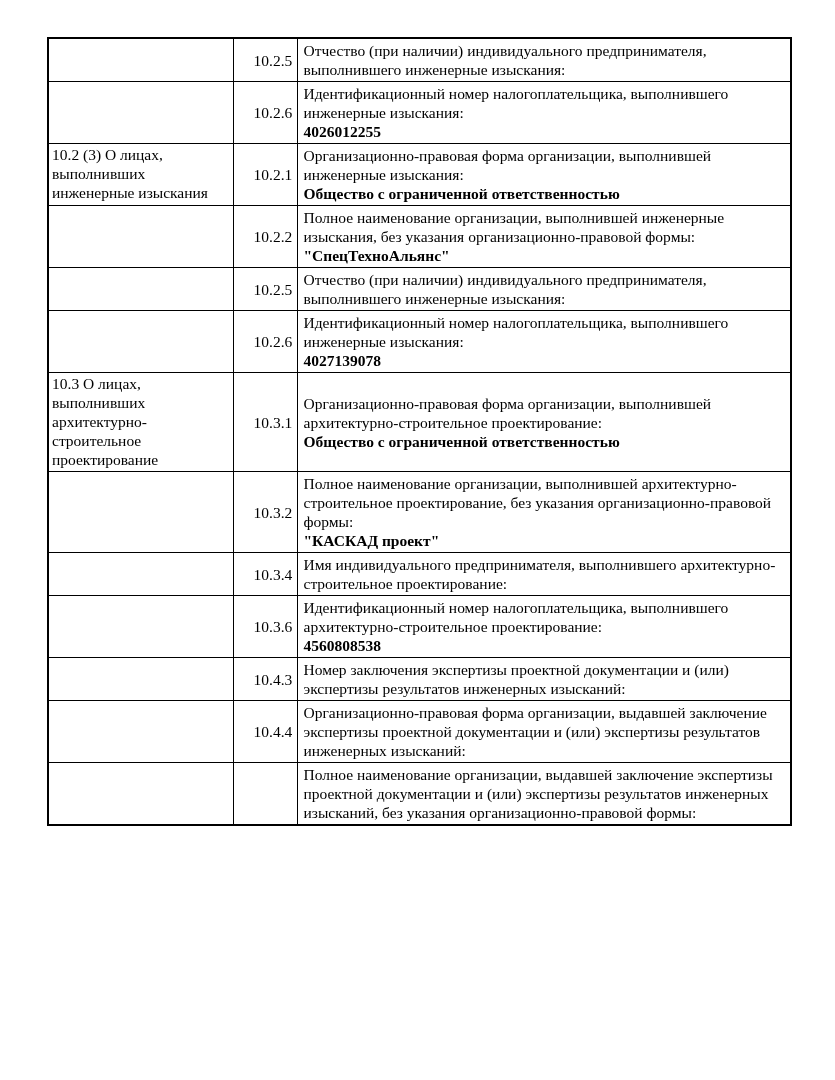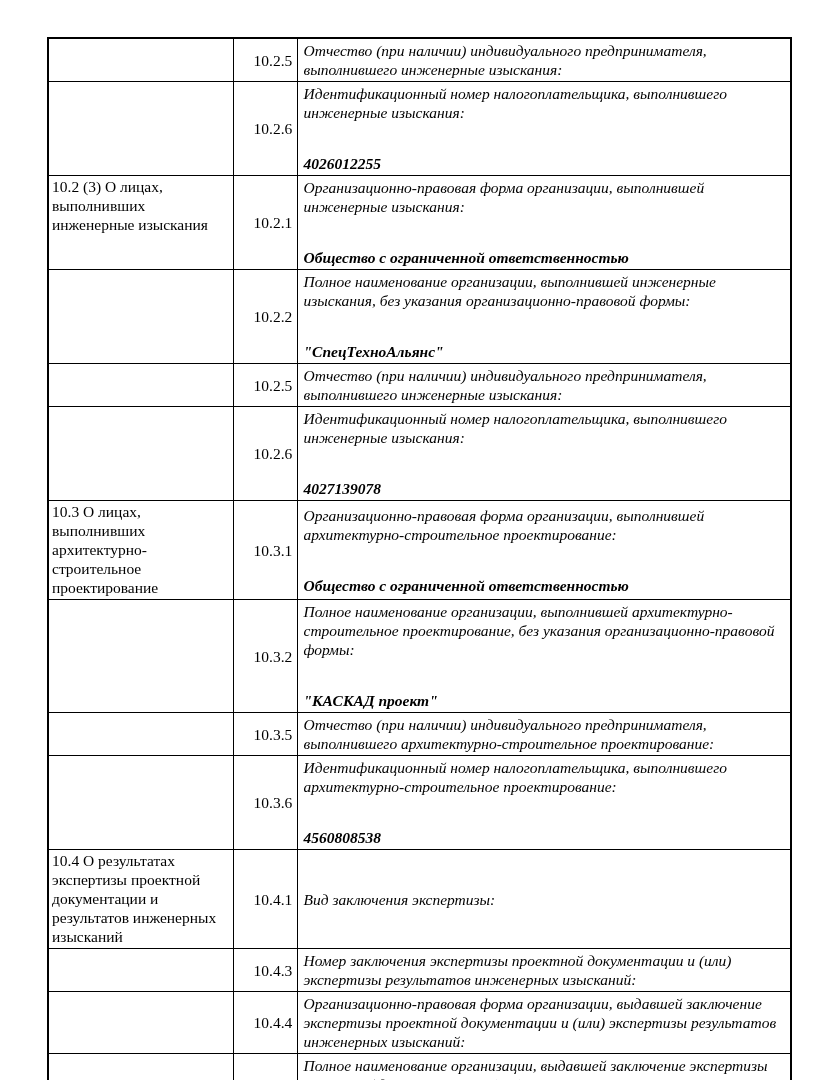--- a/index.html
+++ b/index.html
@@ -37,25 +37,23 @@
     vertical-align: top;
     padding: 1px 4px 2px 3px;
   }
   td.num-cell {
     vertical-align: middle;
     padding: 1px 2px 1px 20px;
   }
   td.desc-cell {
     vertical-align: middle;
     padding: 2px 8px 2px 6px;
-    font-style: italic;
   }
   .value-text {
     font-weight: bold;
-    margin-top: 32px;
   }
 </style>
 </head>
 <body>
 
 <div class="page">
   <table class="doc-table">
     <colgroup>
       <col style="width:185px">
       <col style="width:64px">
@@ -162,59 +160,47 @@
     <td class="num-cell">
       <span>10.3.2</span>
     </td>
     <td class="desc-cell">
       <div>Полное наименование организации, выполнившей архитектурно-строительное проектирование, без указания организационно-правовой формы:</div>
       <div class="value-text">"КАСКАД проект"</div>
     </td>
   </tr>
 
 
-
-  <tr>
-    <td class="section-cell">
-      <span></span>
-    </td>
-    <td class="num-cell">
-      <span>10.3.5</span>
-    </td>
-    <td class="desc-cell">
-      <div>Отчество (при наличии) индивидуального предпринимателя, выполнившего архитектурно-строительное проектирование:</div>
-
-    </td>
-  </tr>
+  <tr>
+    <td class="section-cell">
+      <span></span>
+    </td>
+    <td class="num-cell">
+      <span>10.3.4</span>
+    </td>
+    <td class="desc-cell">
+      <div>Имя индивидуального предпринимателя, выполнившего архитектурно-строительное проектирование:</div>
+
+    </td>
+  </tr>
+
 
   <tr>
     <td class="section-cell">
       <span></span>
     </td>
     <td class="num-cell">
       <span>10.3.6</span>
     </td>
     <td class="desc-cell">
       <div>Идентификационный номер налогоплательщика, выполнившего архитектурно-строительное проектирование:</div>
       <div class="value-text">4560808538</div>
     </td>
   </tr>
 
-  <tr>
-    <td class="section-cell">
-      <span>10.4 О результатах экспертизы проектной документации и результатов инженерных изысканий</span>
-    </td>
-    <td class="num-cell">
-      <span>10.4.1</span>
-    </td>
-    <td class="desc-cell">
-      <div>Вид заключения экспертизы:</div>
-
-    </td>
-  </tr>
 
 
   <tr>
     <td class="section-cell">
       <span></span>
     </td>
     <td class="num-cell">
       <span>10.4.3</span>
     </td>
     <td class="desc-cell">

